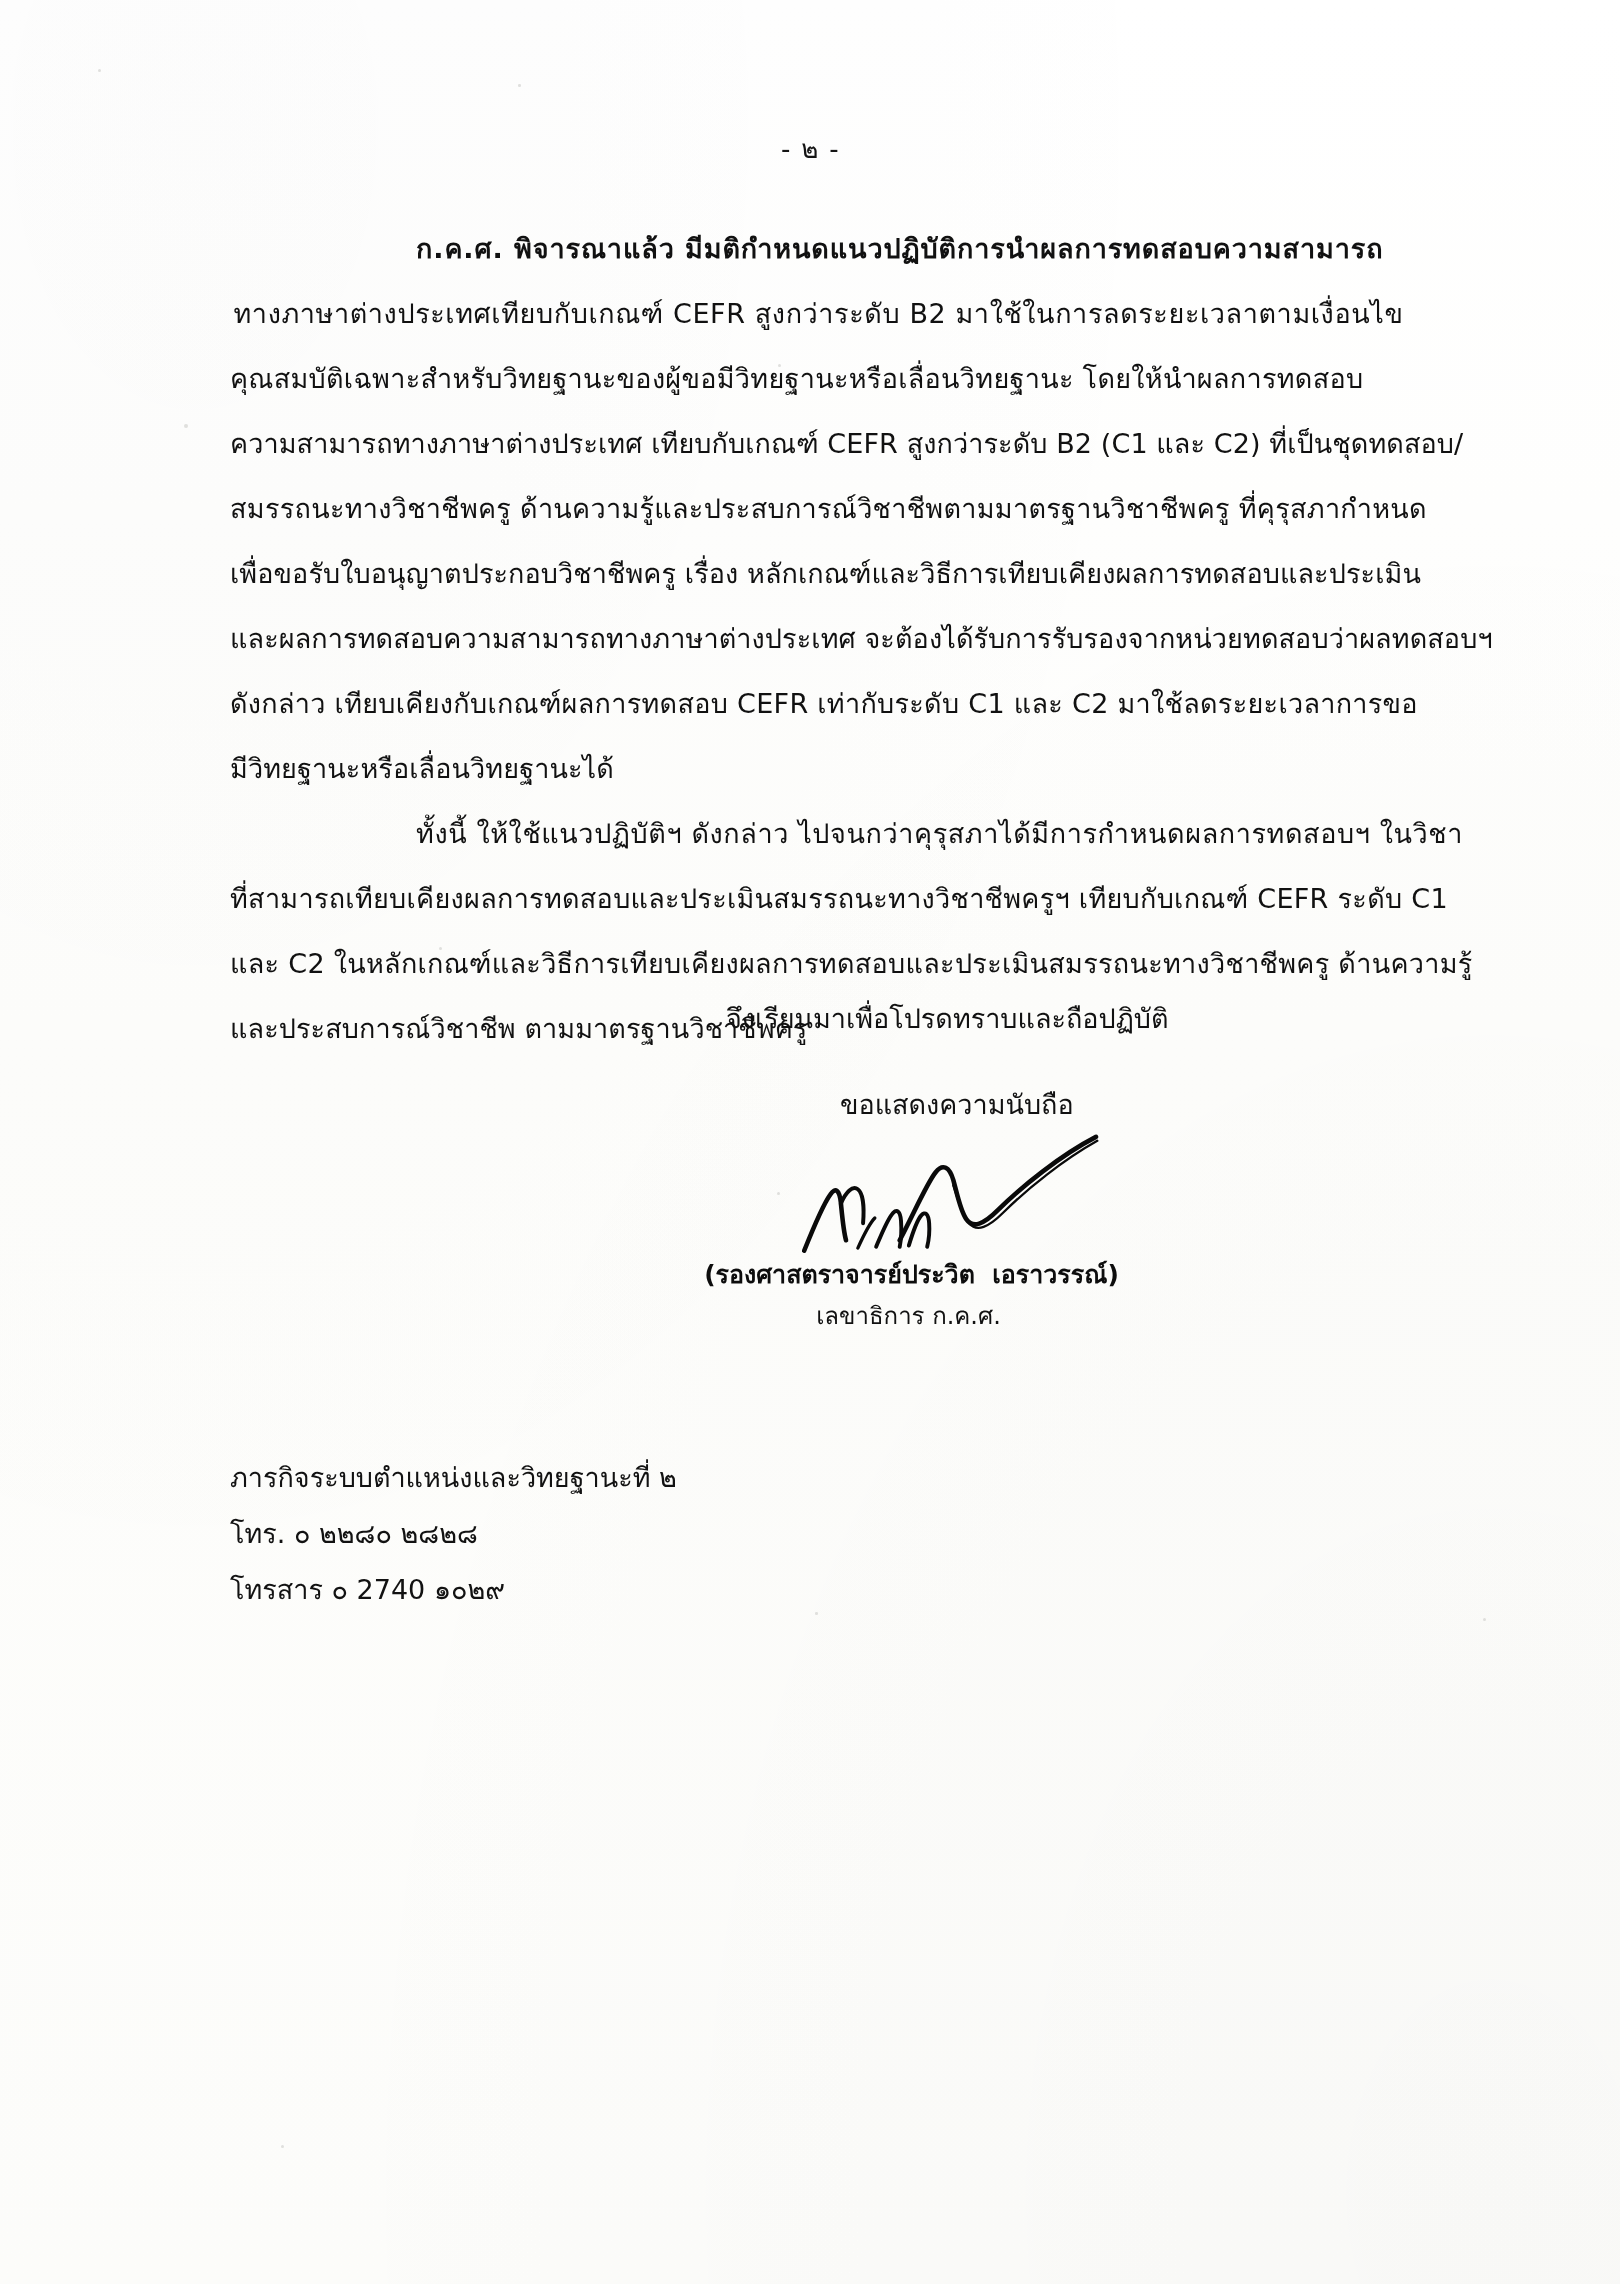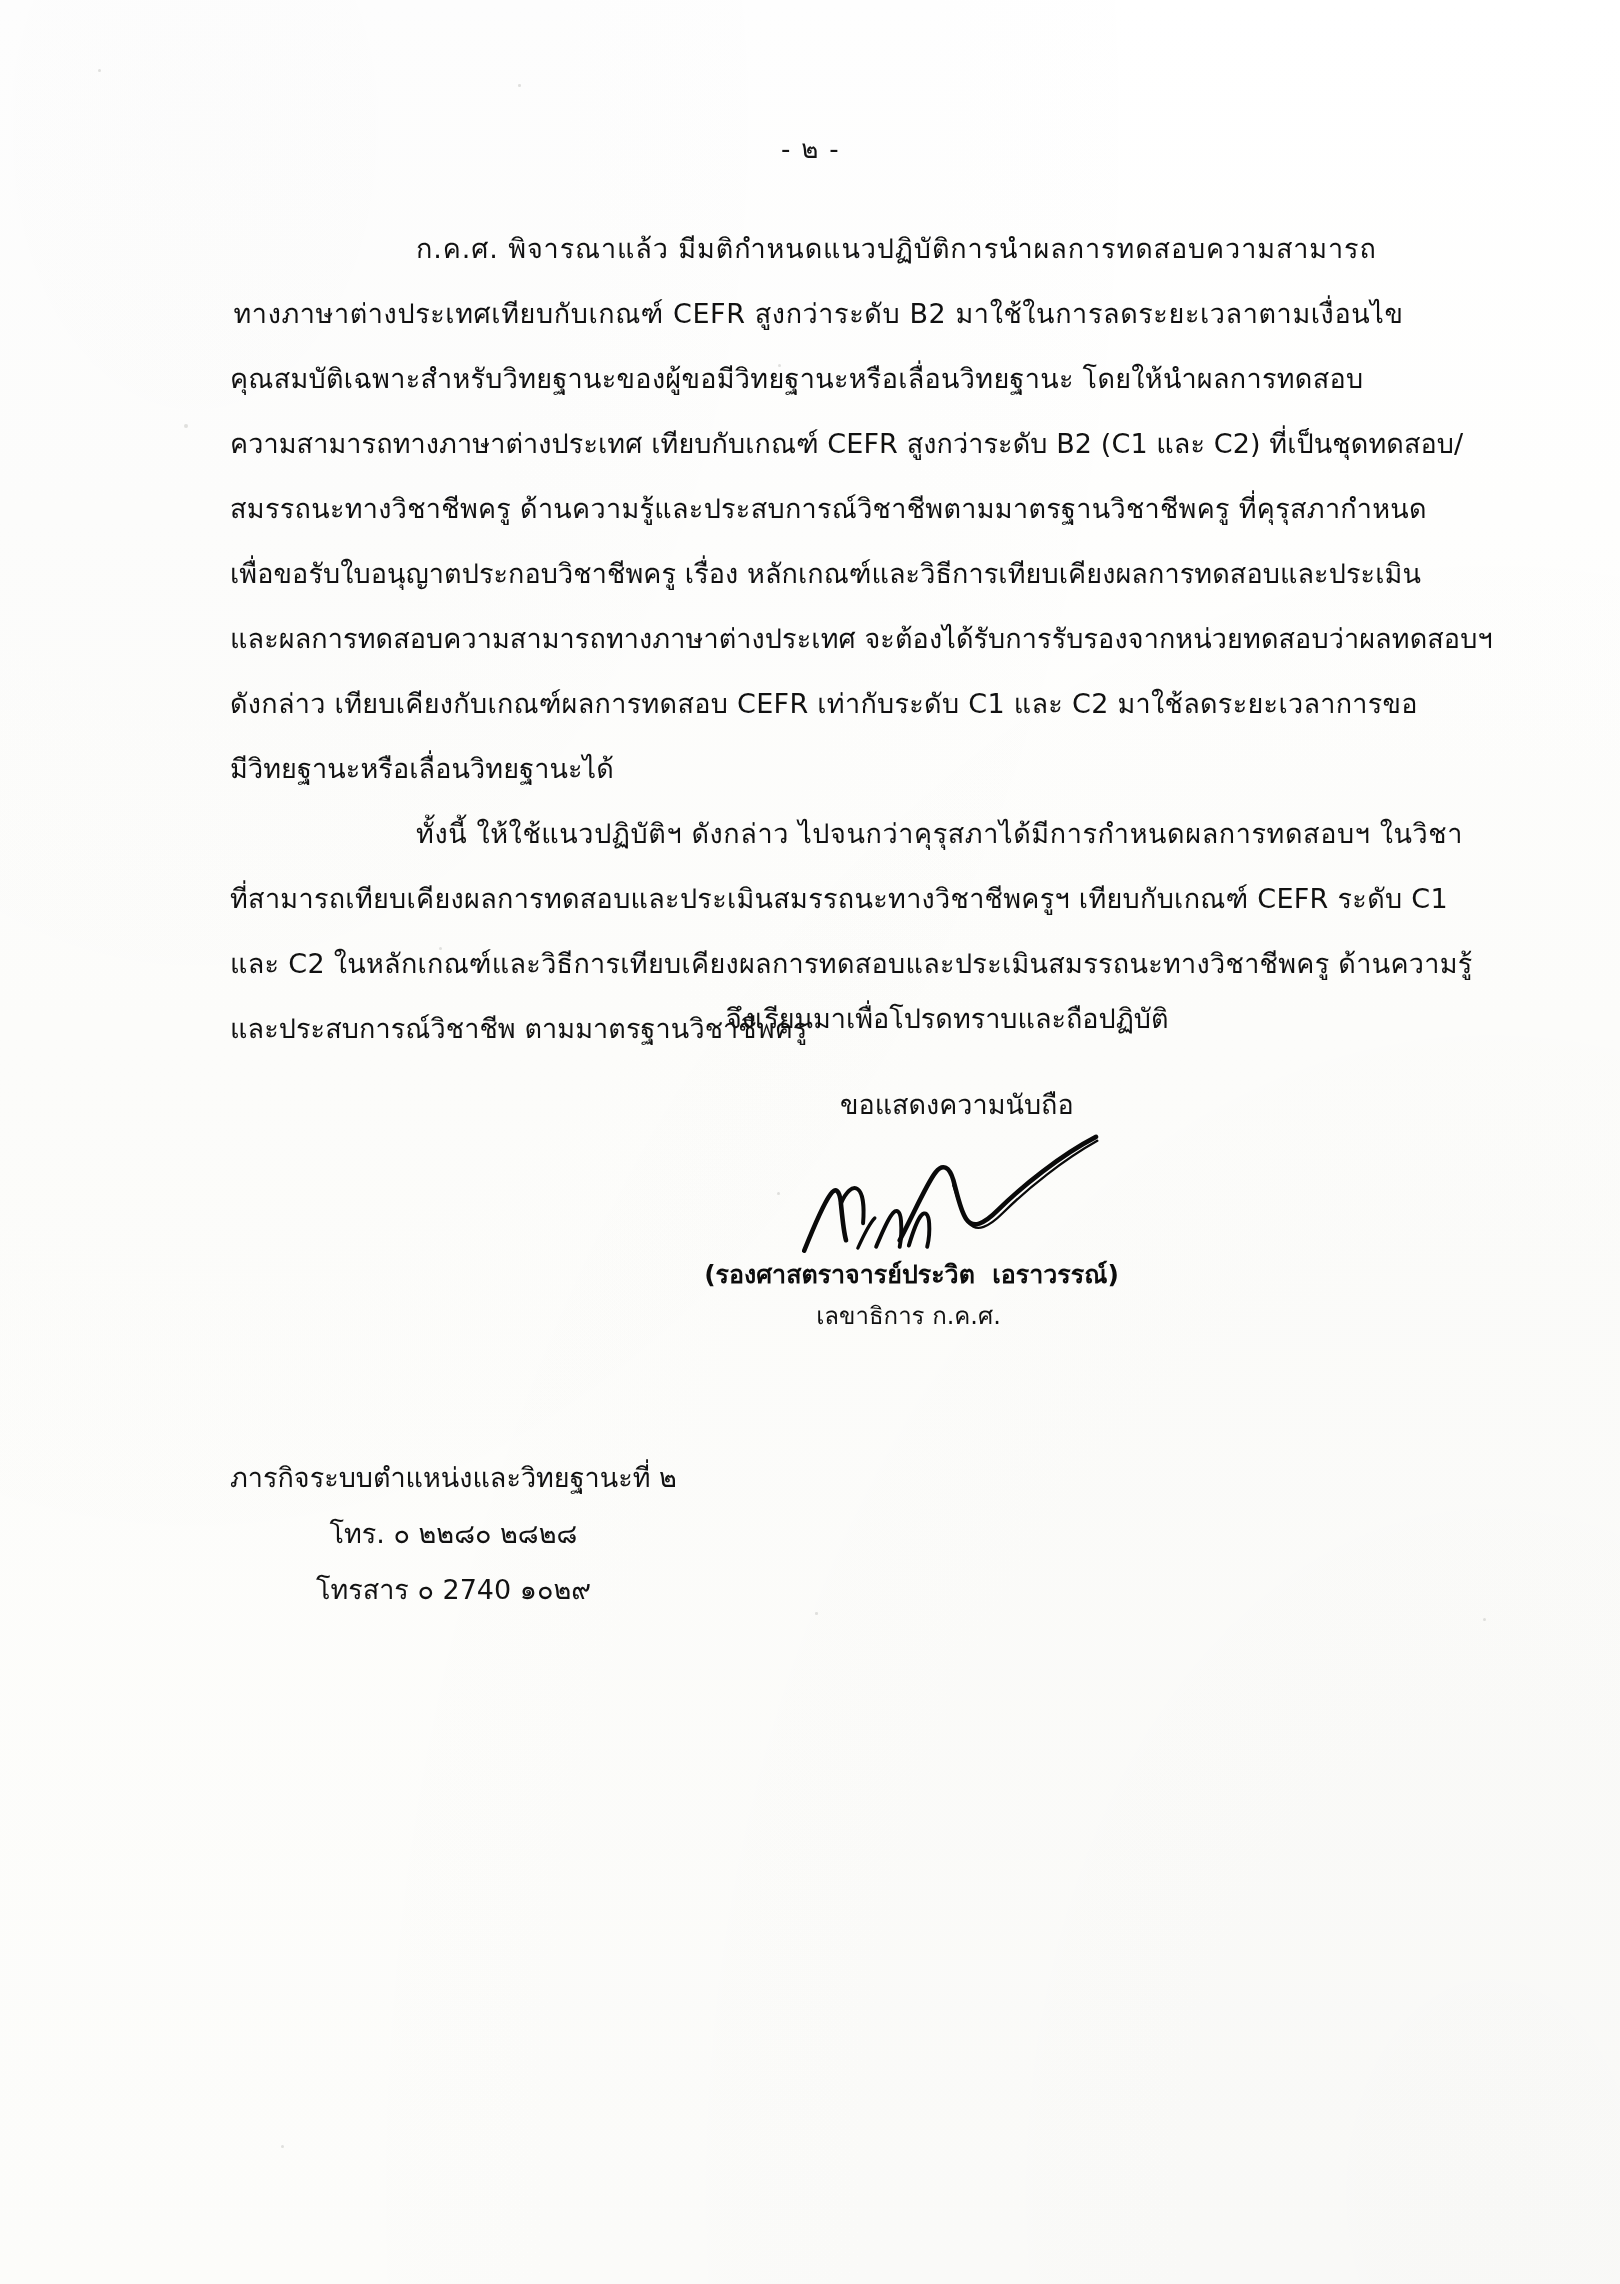--- a/index.html
+++ b/index.html
@@ -76,21 +76,21 @@
     color: #111111;
     white-space: pre;
     letter-spacing: 0.1px;
   }
 
   .line.indent {
     padding-left: 186px;
   }
 
   
-  .line.just-a { letter-spacing: 0.9px; }
+  .line.just-a { letter-spacing: 0.9px; font-weight: bold; }
   .line.just-b { letter-spacing: 0.6px; text-align: center; }
   .line.just-c { letter-spacing: 0.3px; }
 
   
   .closing-line {
     position: absolute;
     left: 726px;
     top: 999px;
     font-size: 27px;
     line-height: 39px;
@@ -149,21 +149,21 @@
   
   .footer-block {
     position: absolute;
     left: 230px;
     top: 1450px;
     font-size: 27px;
     line-height: 56px;
     color: #121212;
   }
 
-  .footer-line { white-space: pre; text-align: center; }
+  .footer-line { white-space: pre; }
 </style>
 </head>
 <body>
 
 <div class="page">
   <div class="scan-tint"></div>
 
   <div class="speck" style="left:98px; top:69px; width:3.3px; height:3.3px;"></div>
   <div class="speck" style="left:518px; top:84px; width:2.6px; height:2.6px;"></div>
   <div class="speck" style="left:184px; top:424px; width:3.9px; height:3.9px;"></div>

